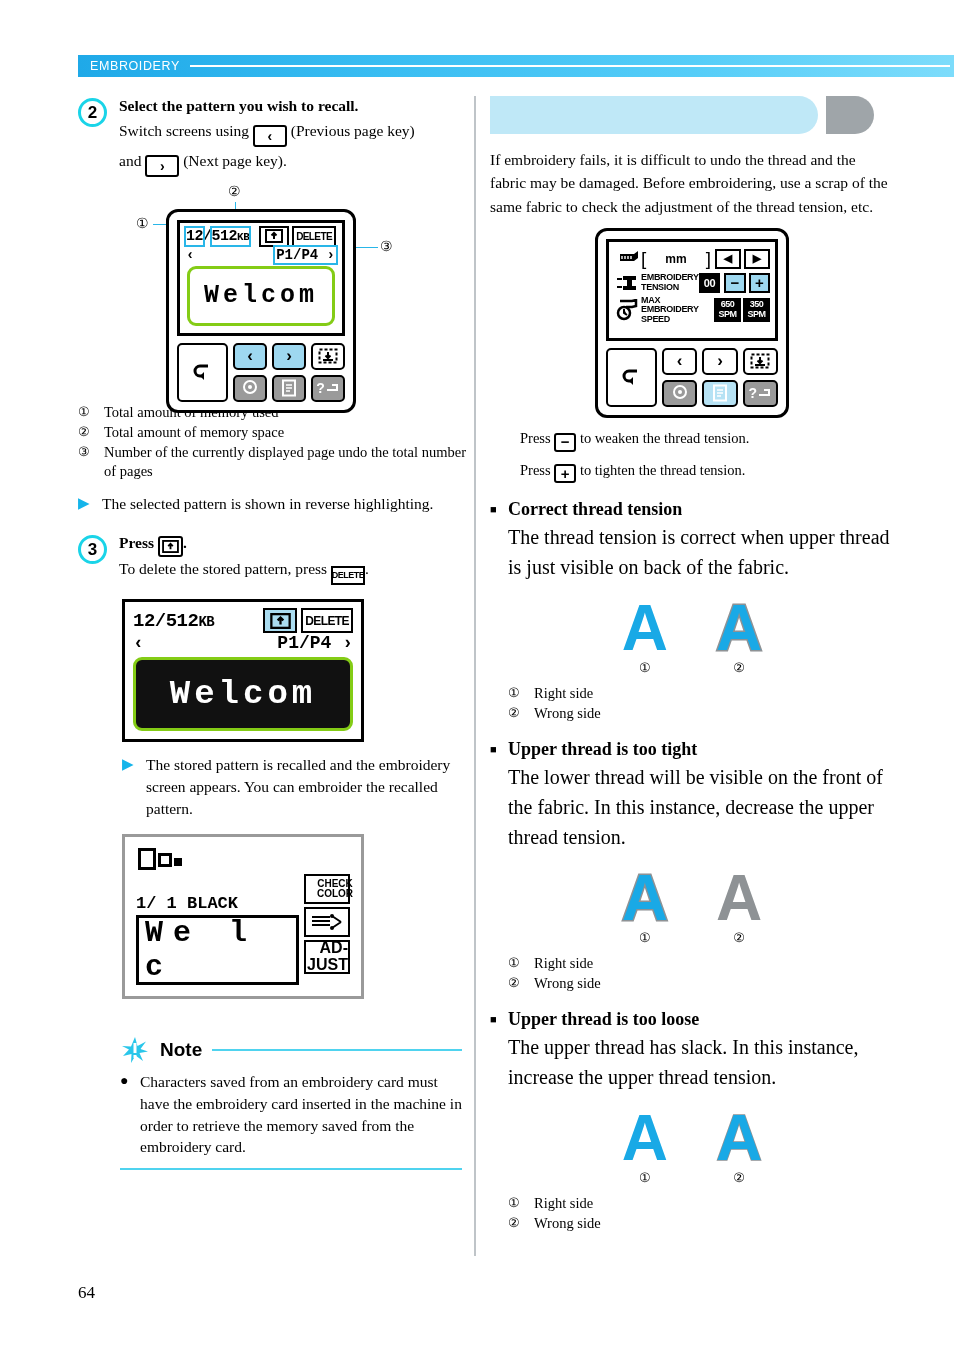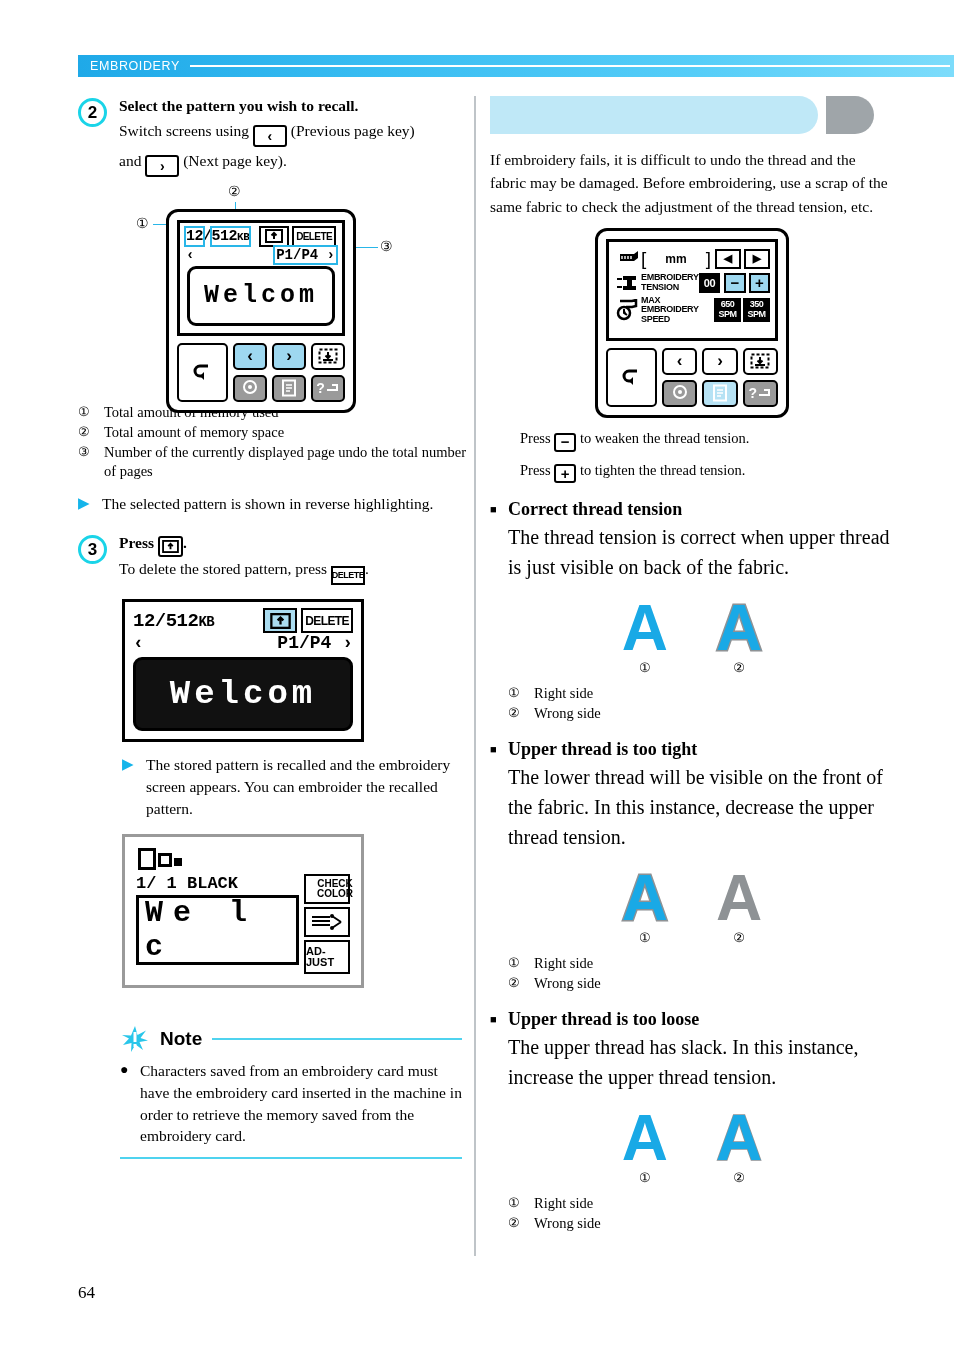--- a/index.html
+++ b/index.html
@@ -191,20 +191,21 @@
   }
   .lcd-screen {
     border: 3px solid #000;
     background: #fff;
     box-sizing: border-box;
     position: relative;
   }
   .mono {
     font-family: "Liberation Mono", monospace;
     font-weight: bold;
+    margin-top: 20px;
   }
 
   
   .memline {
     display: flex;
     align-items: center;
     justify-content: space-between;
     padding: 3px 6px 0 6px;
   }
   .mem-left {
@@ -243,21 +244,21 @@
     display: flex;
     align-items: center;
     justify-content: space-between;
     padding: 0 6px;
     font-family: "Liberation Mono", monospace;
     font-weight: bold;
     font-size: 14px;
   }
   .patt-box {
     margin: 3px 7px 7px 7px;
-    border: 3px solid #000000;
+    border: 3px solid #84cc16;
     border-radius: 9px;
     height: 54px;
     display: flex;
     align-items: center;
     justify-content: center;
     font-family: "Liberation Mono", monospace;
     font-weight: bold;
     font-size: 25px;
     letter-spacing: 4px;
     background: #fff;
@@ -734,21 +735,21 @@
           <span>COLOR</span>
         </div>
         <div style="border:2.5px solid #000; height:26px; display:flex; align-items:center; justify-content:center;">
           <svg width="34" height="18" viewBox="0 0 34 18">
             <path d="M2 4 H20 M2 8 H20 M2 12 H20" stroke="#000" stroke-width="2"></path>
             <path d="M22 3 L31 9 M22 15 L31 9" stroke="#000" stroke-width="2" fill="none"></path>
             <circle cx="22" cy="3" r="2" fill="#000"></circle>
             <circle cx="22" cy="15" r="2" fill="#000"></circle>
           </svg>
         </div>
-        <div style="border:2.5px solid #000; height:30px; display:flex; flex-direction:column; align-items:flex-start; justify-content:center; font-family:'Liberation Sans',sans-serif; font-weight:bold; font-size:11px; line-height:1.05;">
+        <div style="border:2.5px solid #000; height:30px; display:flex; flex-direction:column; align-items:flex-end; justify-content:center; font-family:'Liberation Sans',sans-serif; font-weight:bold; font-size:16px; line-height:1.05;">
           <span>AD-</span>
           <span>JUST</span>
         </div>
       </div>
     </div>
   </div>
 
   <div class="note-wrap" style="margin-left:42px; width:342px;">
     <div class="note-head">
       <svg width="30" height="30" viewBox="0 0 30 30">

